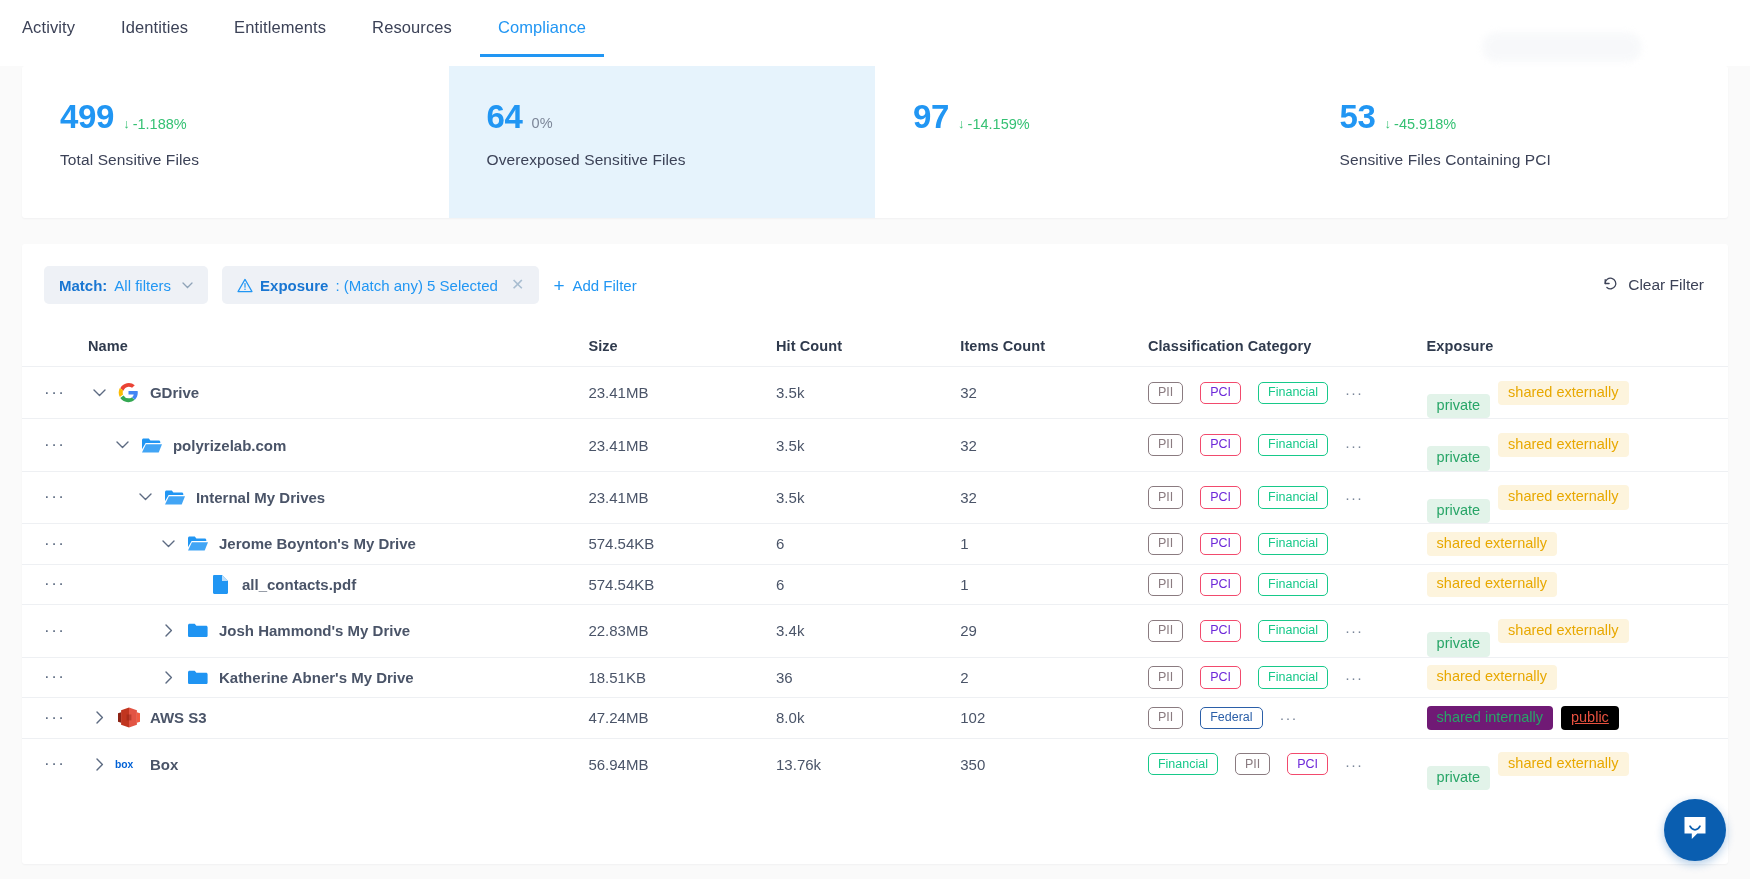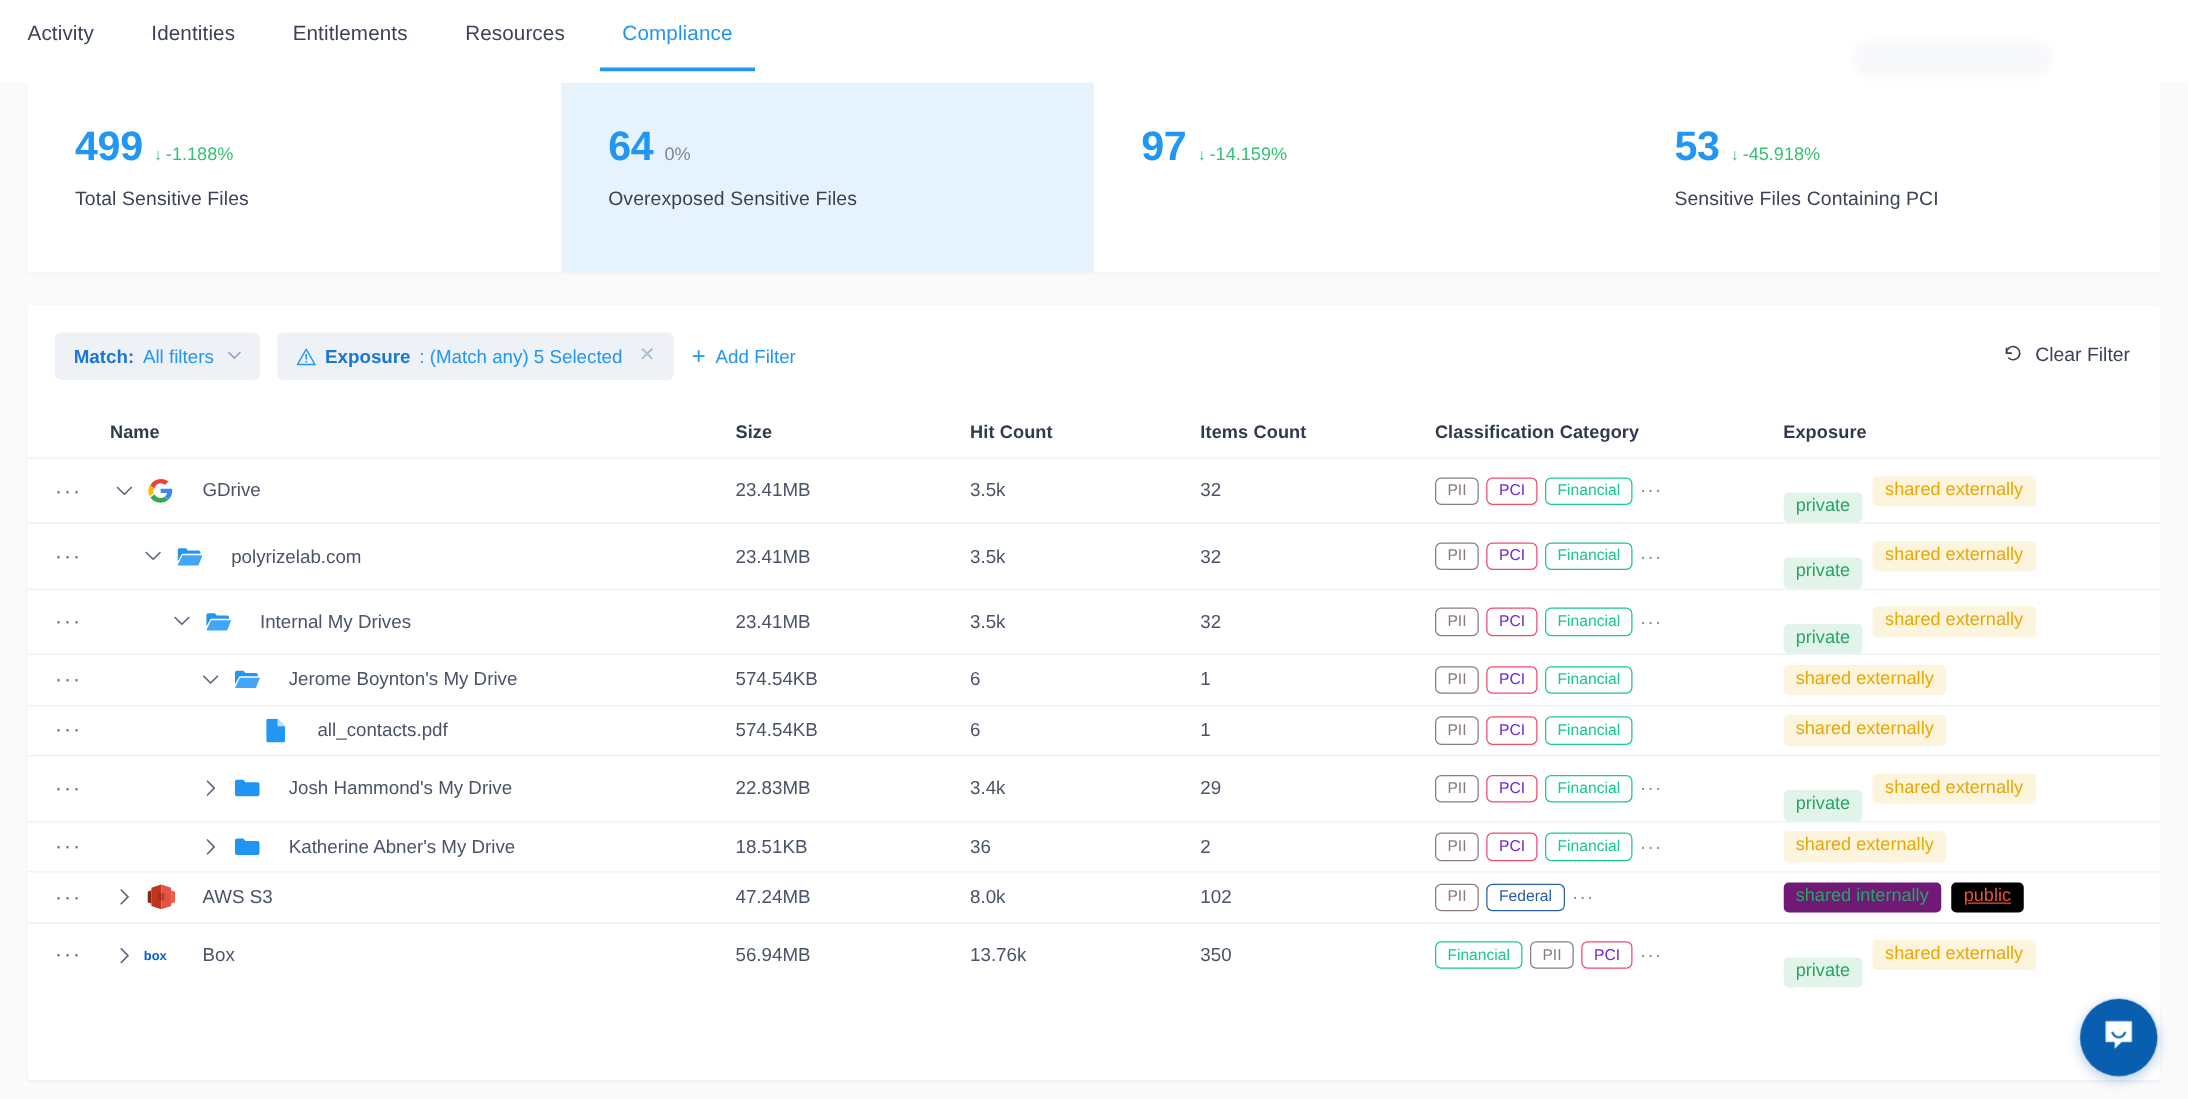--- a/index.html
+++ b/index.html
@@ -215,24 +215,24 @@
   }
   .chev-cell svg { display: block; }
   .icon-slot {
     width: 30px;
     display: flex;
     align-items: center;
     justify-content: center;
     flex: 0 0 30px;
     margin-left: 2px;
   }
-  .row-label { margin-left: 18px; white-space: nowrap; }
+  .row-label { margin-left: 6px; white-space: nowrap; font-weight: bold; }
 
   
-  .badges { display: flex; align-items: center; gap: 6px; }
+  .badges { display: flex; align-items: center; gap: 17px; }
   .badge {
     border: 1px solid;
     border-radius: 5px;
     font-size: 12.5px;
     padding: 2.5px 9px 3.5px 9px;
     line-height: 1.15;
     white-space: nowrap;
     background: #fff;
   }
   .badge.pii       { color: #8a7b80; border-color: #8a7b80; }

